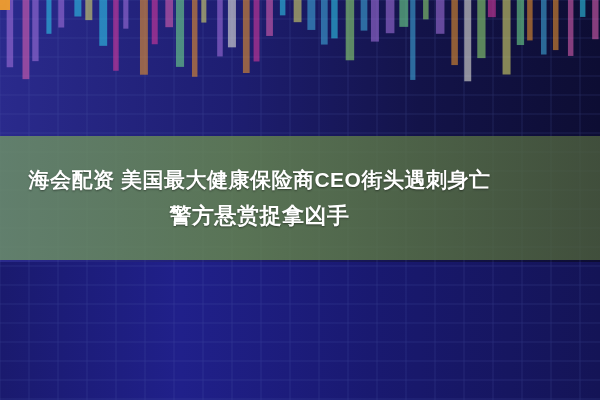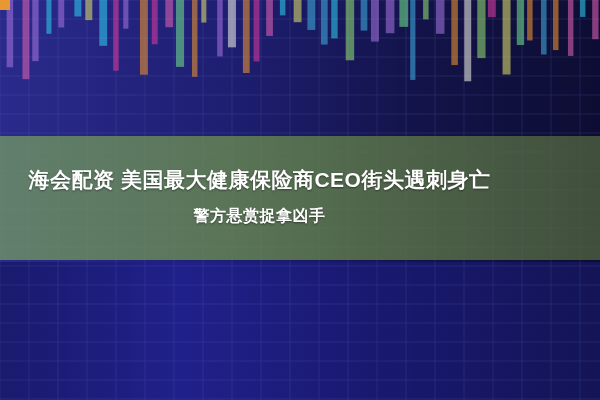--- a/index.html
+++ b/index.html
@@ -29,21 +29,21 @@
   }
   .headline-line {
     color:#ffffff;
     font-weight:bold;
     font-size:21px;
     line-height:36px;
     letter-spacing:0.5px;
     text-shadow:0 1px 2px rgba(0,0,0,0.45);
     white-space:nowrap;
   }
-  .headline-line.line2 { font-size:16px; }
+  .headline-line.line2 { font-size:22px; }
 </style>
 </head>
 <body>
 
 <div id="stage">
 
   <svg class="layer" id="chart-layer" viewBox="0 0 600 400" preserveAspectRatio="none">
       <defs>
         <linearGradient id="bgGrad" x1="0" y1="0" x2="1" y2="0">
           <stop offset="0%" stop-color="#2a2a8c"></stop>

